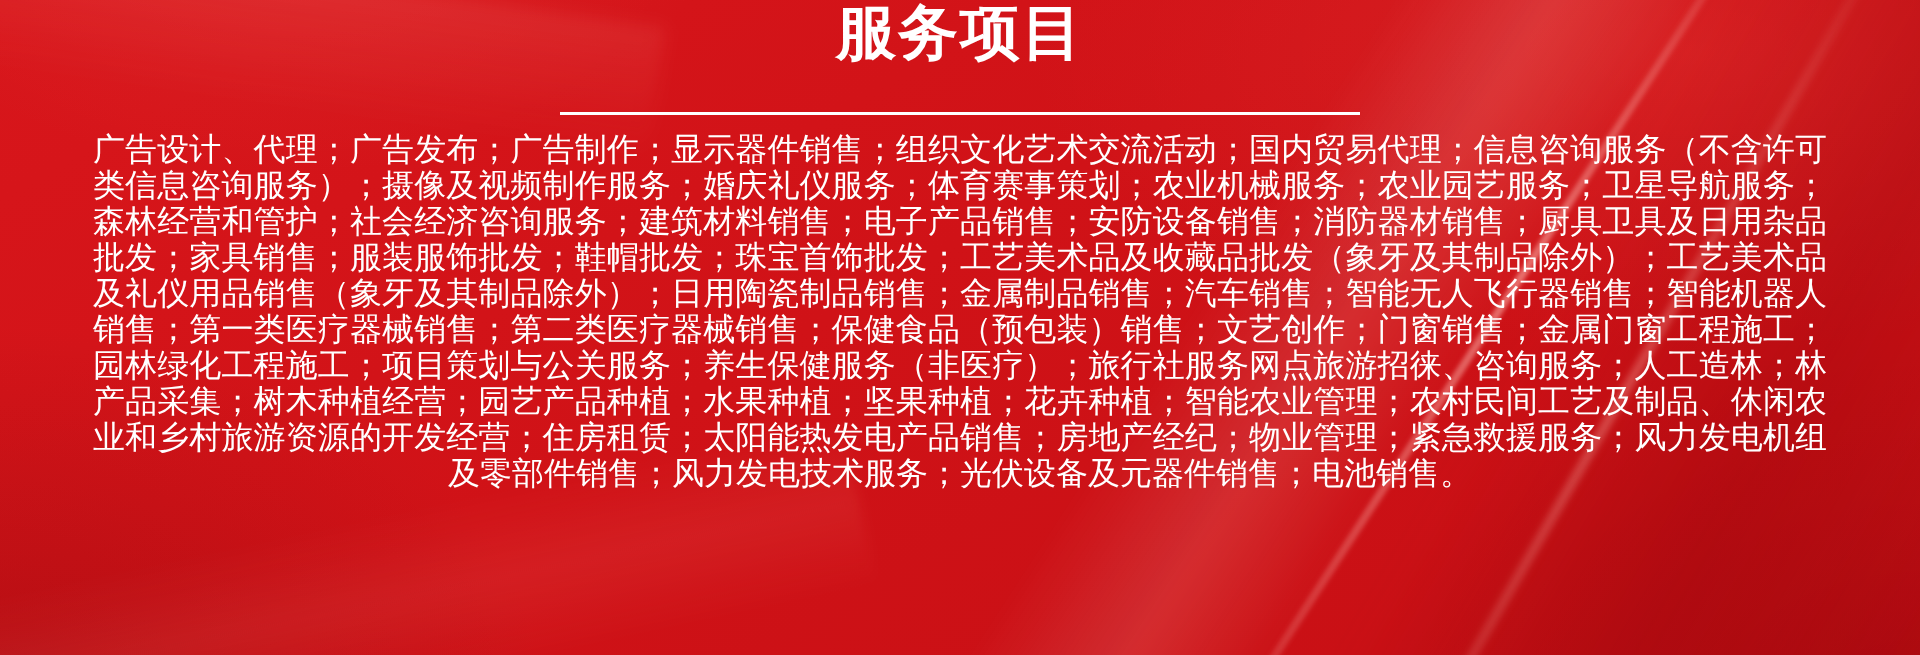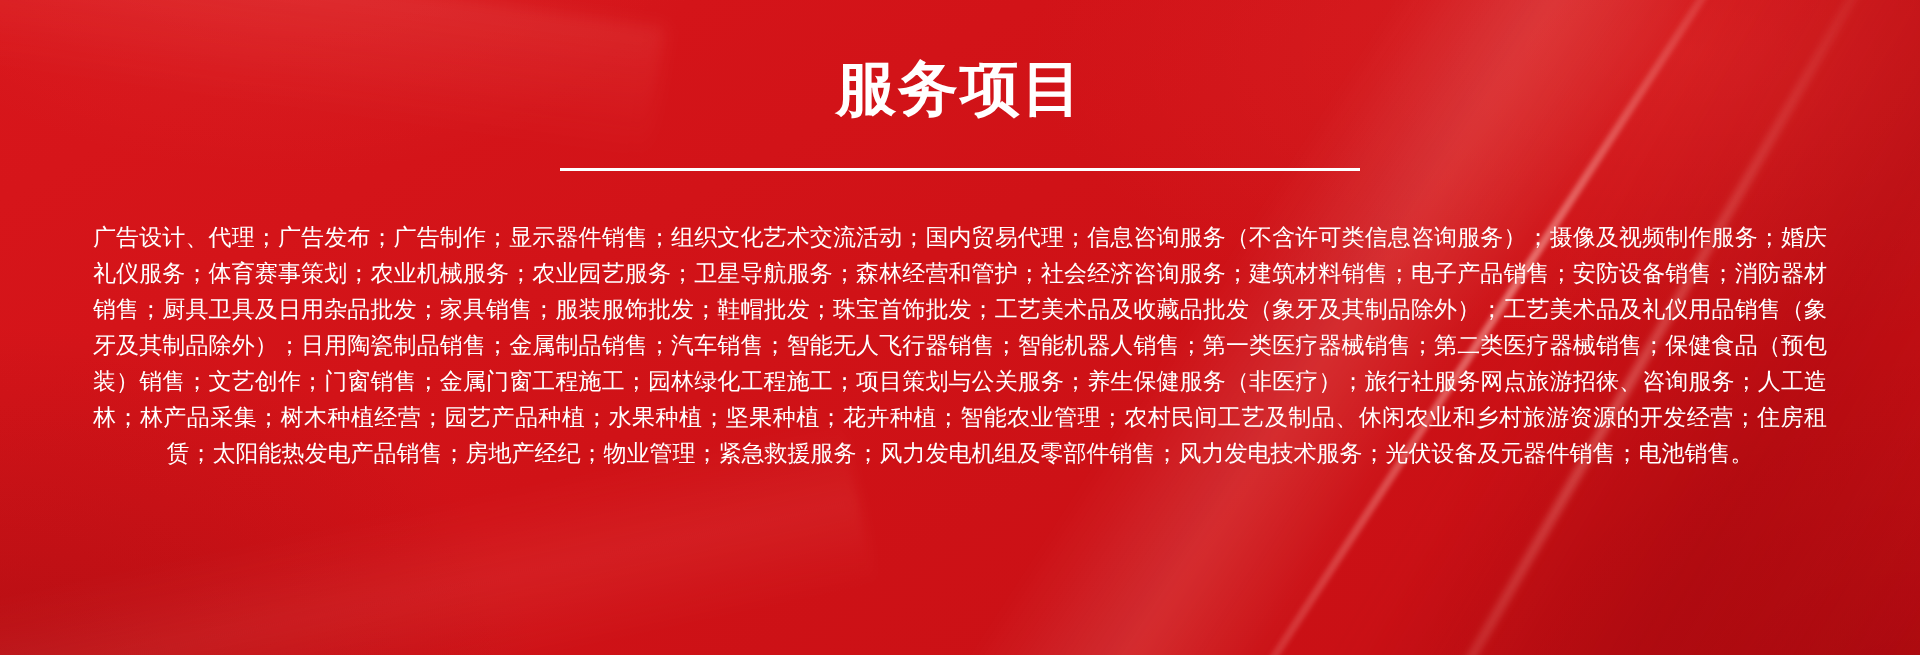--- a/index.html
+++ b/index.html
@@ -62,42 +62,41 @@
   }
 
   .content {
     position: relative;
     z-index: 2;
     width: 100%;
     height: 100%;
   }
 
   .page-title {
-    padding-top: 56px;
     margin: 0;
     text-align: center;
     color: #ffffff;
     font-size: 60px;
     line-height: 66px;
     font-weight: 700;
     letter-spacing: 2px;
   }
 
   .title-divider {
     width: 800px;
     height: 3px;
     margin: 46px auto 0 auto;
     background: #ffffff;
   }
 
   .services-paragraph {
     width: 1734px;
-    margin: 48px auto 0 auto;
+    margin: 16px auto 0 auto;
     color: #ffffff;
-    font-size: 23px;
+    font-size: 32px;
     line-height: 36px;
     text-align: justify;
     text-align-last: center;
     text-justify: inter-ideograph;
   }
 </style>
 </head>
 <body>
 
 <div class="banner">

